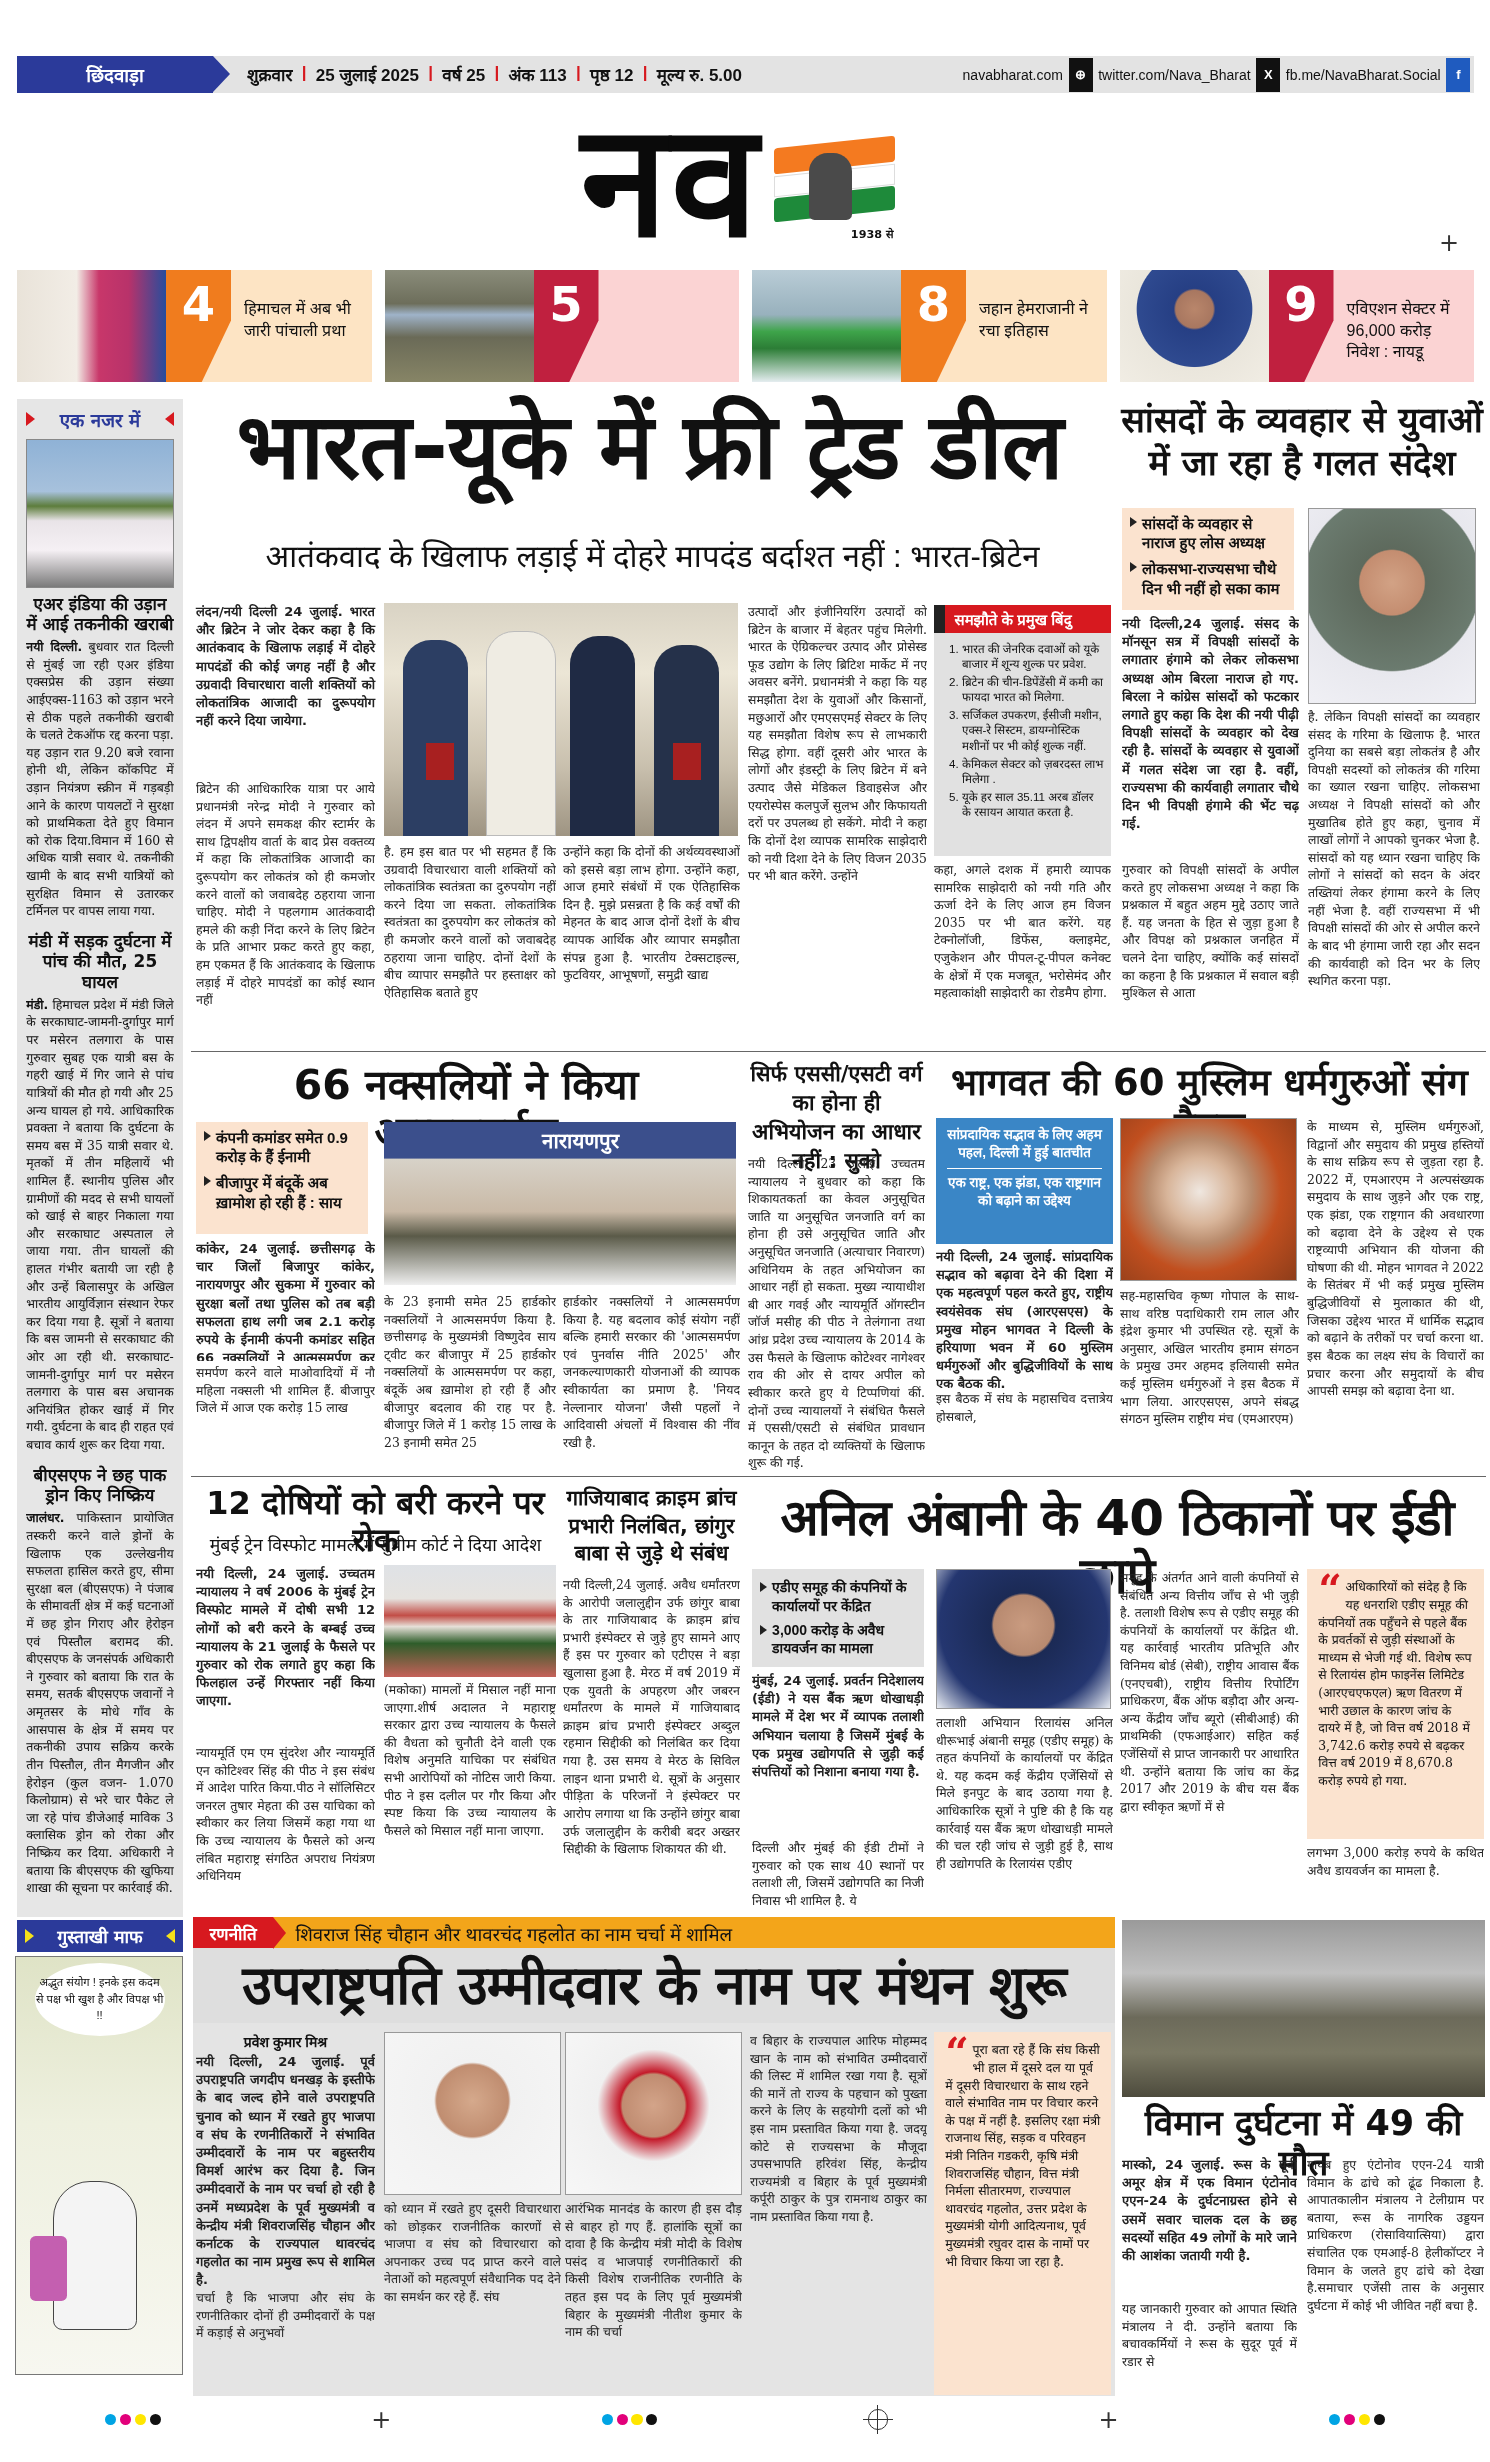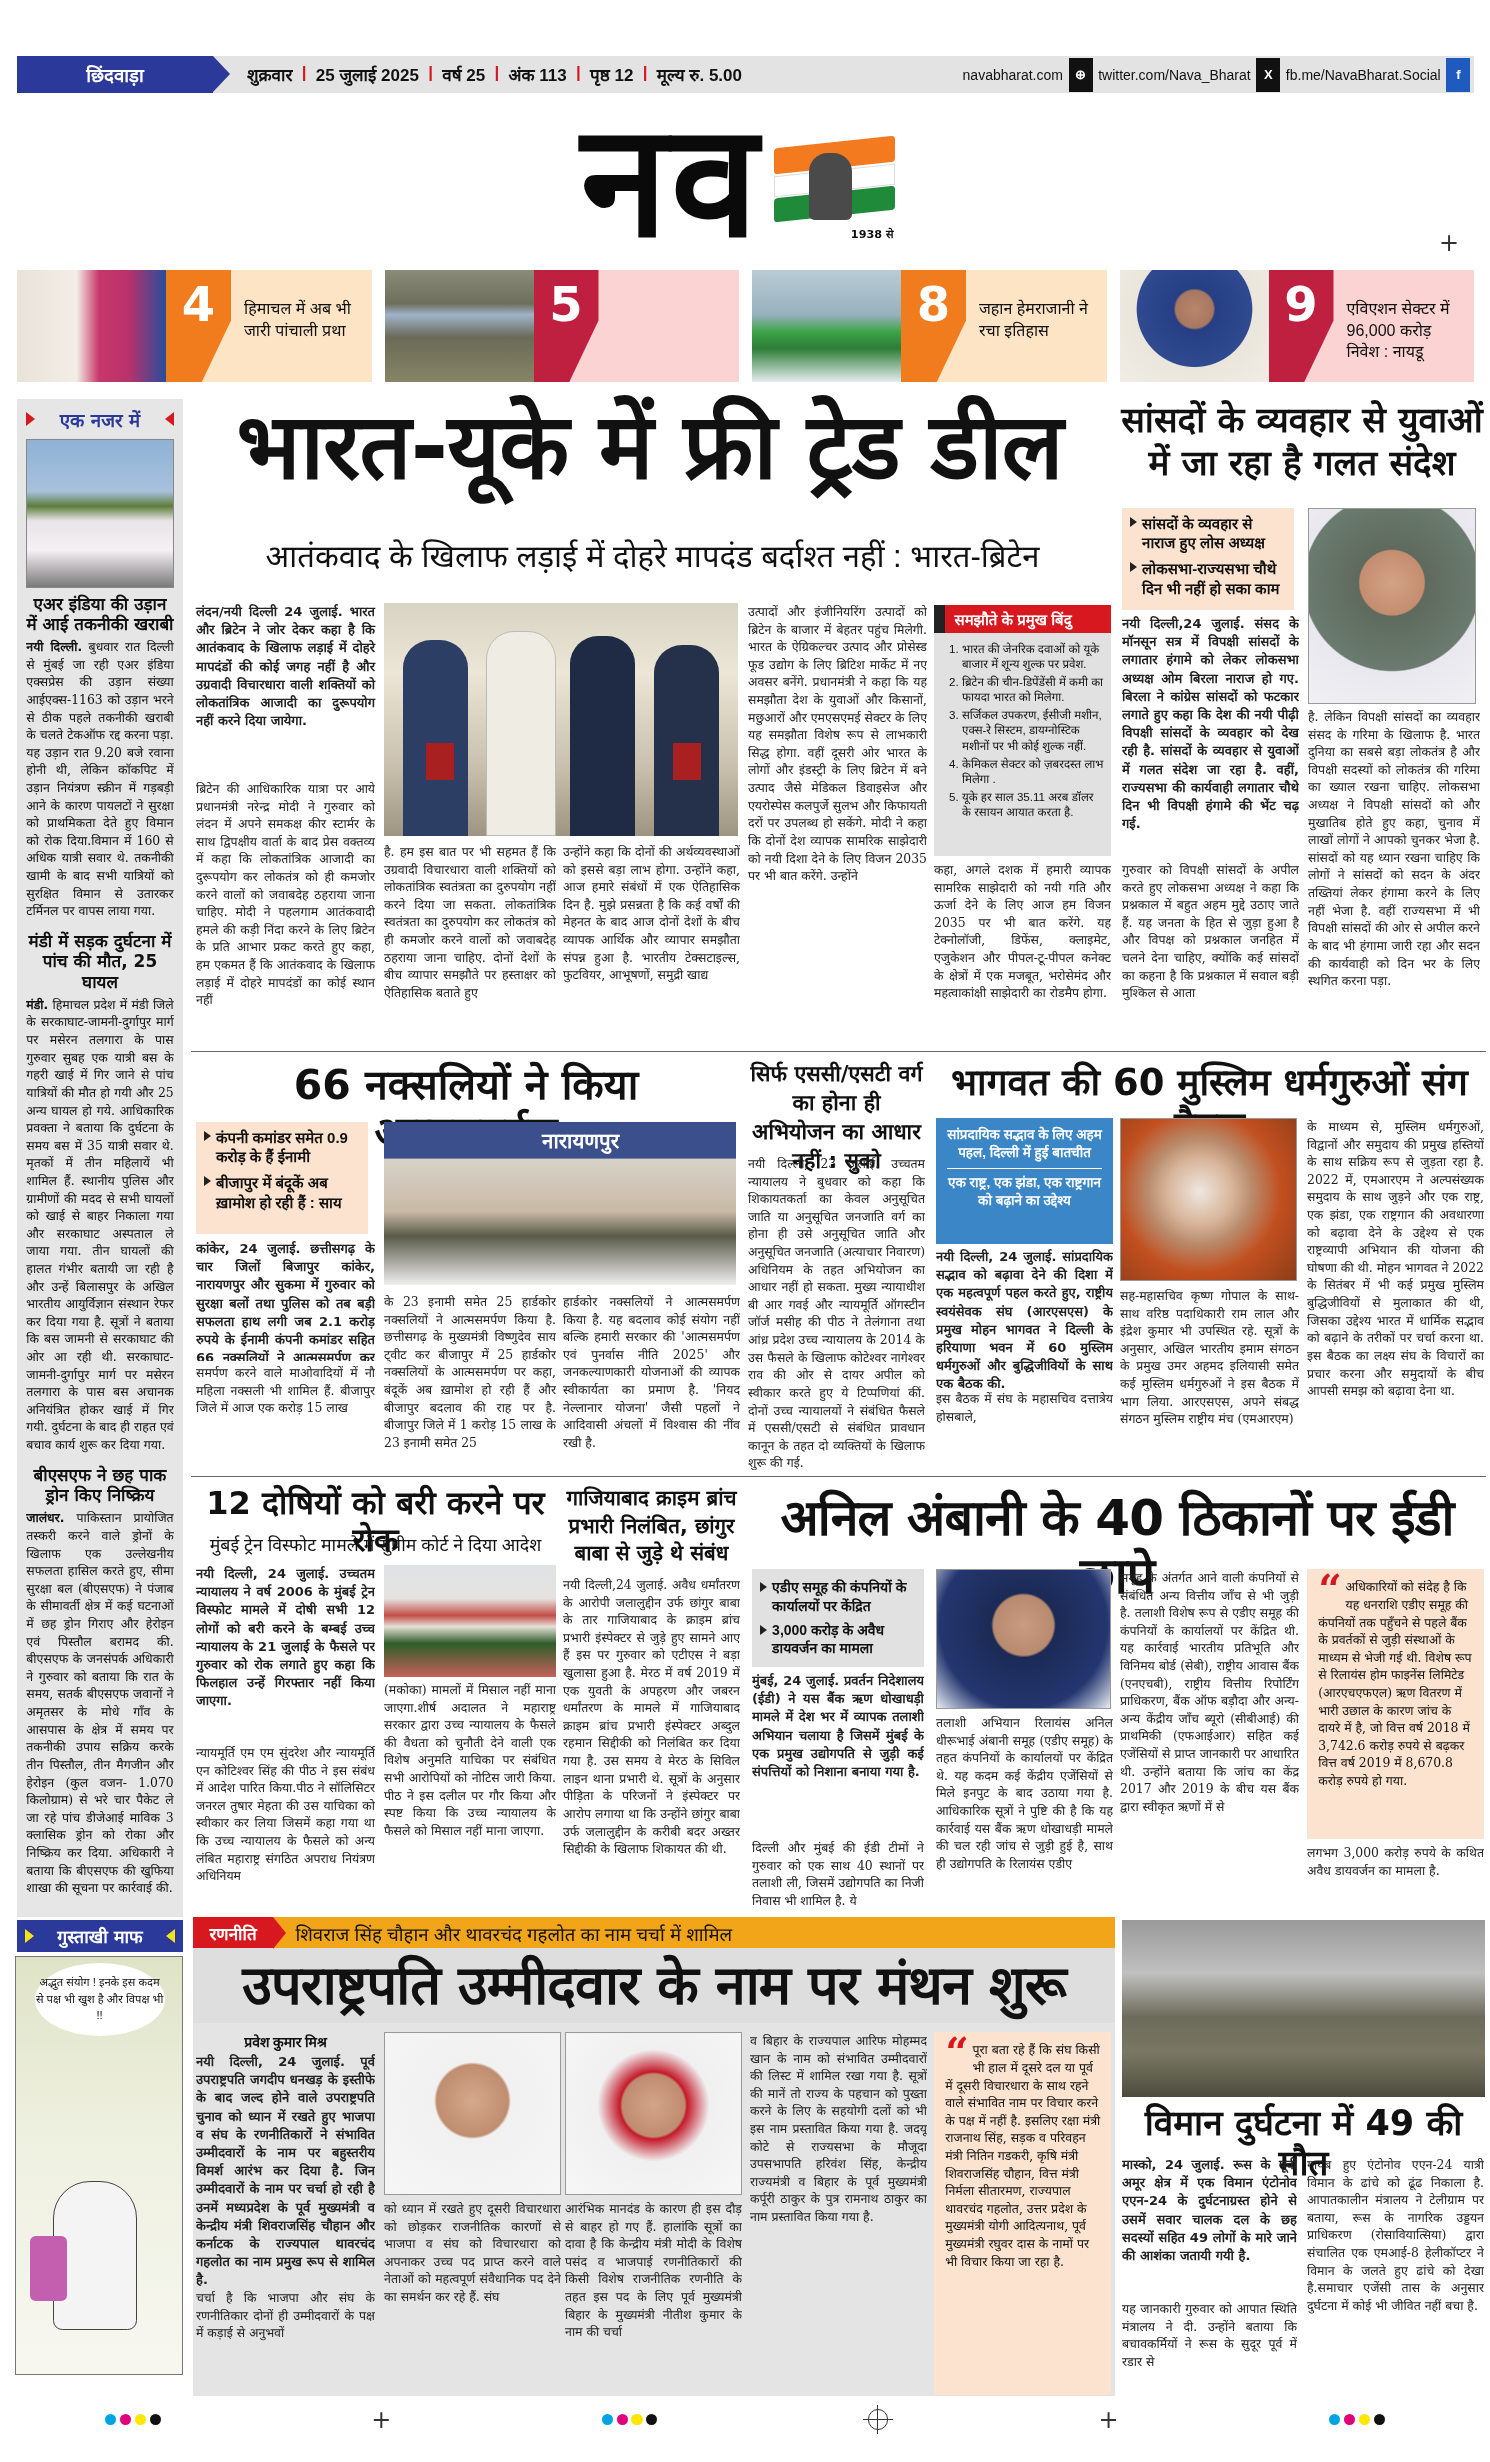--- a/index.html
+++ b/index.html
@@ -296,21 +296,21 @@
   <span>अधिकारियों को संदेह है कि यह धनराशि एडीए समूह की कंपनियों तक पहुँचने से पहले बैंक के प्रवर्तकों से जुड़ी संस्थाओं के माध्यम से भेजी गई थी. विशेष रूप से रिलायंस होम फाइनेंस लिमिटेड (आरएचएफएल) ऋण वितरण में भारी उछाल के कारण जांच के दायरे में है, जो वित्त वर्ष 2018 में 3,742.6 करोड़ रुपये से बढ़कर वित्त वर्ष 2019 में 8,670.8 करोड़ रुपये हो गया.</span>
 </div>
 <div class="abs col" style="left:1307px; top:1844px; width:177px; height:68px; overflow:hidden;">लगभग 3,000 करोड़ रुपये के कथित अवैध डायवर्जन का मामला है.</div>
 
 <div class="abs strategy-bar">
   <div class="tag">रणनीति</div>
   <div class="txt">शिवराज सिंह चौहान और थावरचंद गहलोत का नाम चर्चा में शामिल</div>
 </div>
 <div class="abs vp-head">उपराष्ट्रपति उम्मीदवार के नाम पर मंथन शुरू</div>
 <div class="abs" style="left:193px; top:2023px; width:922px; height:373px; background:#e4e4e4;"></div>
-<div class="abs" style="left:196px; top:2032px; width:179px; text-align:center; font-weight:bold; font-size:14px; font-family:Liberation Serif, serif;">प्रवेश कुमार मिश्र</div>
+<div class="abs" style="left:196px; top:2032px; width:179px; text-align:center; font-weight:bold; font-size:14px; font-family:Liberation Sans, sans-serif;">प्रवेश कुमार मिश्र</div>
 <div class="abs col lead" style="left:196px; top:2053px; width:179px; height:233px; overflow:hidden;">नयी दिल्ली, 24 जुलाई. पूर्व उपराष्ट्रपति जगदीप धनखड़ के इस्तीफे के बाद जल्द होने वाले उपराष्ट्रपति चुनाव को ध्यान में रखते हुए भाजपा व संघ के रणनीतिकारों ने संभावित उम्मीदवारों के नाम पर बहुस्तरीय विमर्श आरंभ कर दिया है. जिन उम्मीदवारों के नाम पर चर्चा हो रही है उनमें मध्यप्रदेश के पूर्व मुख्यमंत्री व केन्द्रीय मंत्री शिवराजसिंह चौहान और कर्नाटक के राज्यपाल थावरचंद गहलोत का नाम प्रमुख रूप से शामिल है.</div>
 <div class="abs col" style="left:196px; top:2289px; width:179px; height:106px; overflow:hidden;">चर्चा है कि भाजपा और संघ के रणनीतिकार दोनों ही उम्मीदवारों के पक्ष में कड़ाई से अनुभवों</div>
 <div class="abs portrait" style="left:384px; top:2032px; width:177px; height:163px; background:radial-gradient(circle at 50% 42%,#d5a98c 0%,#c08d70 28%,#f1f1f1 30%,#f6f6f6 100%);"></div>
 <div class="abs portrait" style="left:565px; top:2032px; width:177px; height:163px; background:radial-gradient(circle at 50% 45%,#d3a489 0%,#c08c71 25%,#c41a2a 27%,#f0f0f0 45%,#f7f7f7 100%);"></div>
 <div class="abs col" style="left:384px; top:2200px; width:177px; height:196px; overflow:hidden;">को ध्यान में रखते हुए दूसरी विचारधारा को छोड़कर राजनीतिक कारणों से भाजपा व संघ को विचारधारा को अपनाकर उच्च पद प्राप्त करने वाले नेताओं को महत्वपूर्ण संवैधानिक पद देने का समर्थन कर रहे हैं. संघ</div>
 <div class="abs col" style="left:565px; top:2200px; width:177px; height:196px; overflow:hidden;">आरंभिक मानदंड के कारण ही इस दौड़ से बाहर हो गए हैं. हालांकि सूत्रों का दावा है कि केन्द्रीय मंत्री मोदी के विशेष पसंद व भाजपाई रणनीतिकारों की किसी विशेष राजनीतिक रणनीति के तहत इस पद के लिए पूर्व मुख्यमंत्री बिहार के मुख्यमंत्री नीतीश कुमार के नाम की चर्चा</div>
 <div class="abs col" style="left:750px; top:2032px; width:177px; height:363px; overflow:hidden;">व बिहार के राज्यपाल आरिफ मोहम्मद खान के नाम को संभावित उम्मीदवारों की लिस्ट में शामिल रखा गया है. सूत्रों की मानें तो राज्य के पहचान को पुख्ता करने के लिए के सहयोगी दलों को भी इस नाम प्रस्तावित किया गया है. जदयू कोटे से राज्यसभा के मौजूदा उपसभापति हरिवंश सिंह, केन्द्रीय राज्यमंत्री व बिहार के पूर्व मुख्यमंत्री कर्पूरी ठाकुर के पुत्र रामनाथ ठाकुर का नाम प्रस्तावित किया गया है.</div>
 <div class="abs quote-box" style="left:934px; top:2032px; width:177px; height:363px; overflow:hidden; background:#fbe3cf;">
   <span class="qmark">“</span>
   <span>पूरा बता रहे हैं कि संघ किसी भी हाल में दूसरे दल या पूर्व में दूसरी विचारधारा के साथ रहने वाले संभावित नाम पर विचार करने के पक्ष में नहीं है. इसलिए रक्षा मंत्री राजनाथ सिंह, सड़क व परिवहन मंत्री नितिन गडकरी, कृषि मंत्री शिवराजसिंह चौहान, वित्त मंत्री निर्मला सीतारमण, राज्यपाल थावरचंद गहलोत, उत्तर प्रदेश के मुख्यमंत्री योगी आदित्यनाथ, पूर्व मुख्यमंत्री रघुवर दास के नामों पर भी विचार किया जा रहा है.</span>

